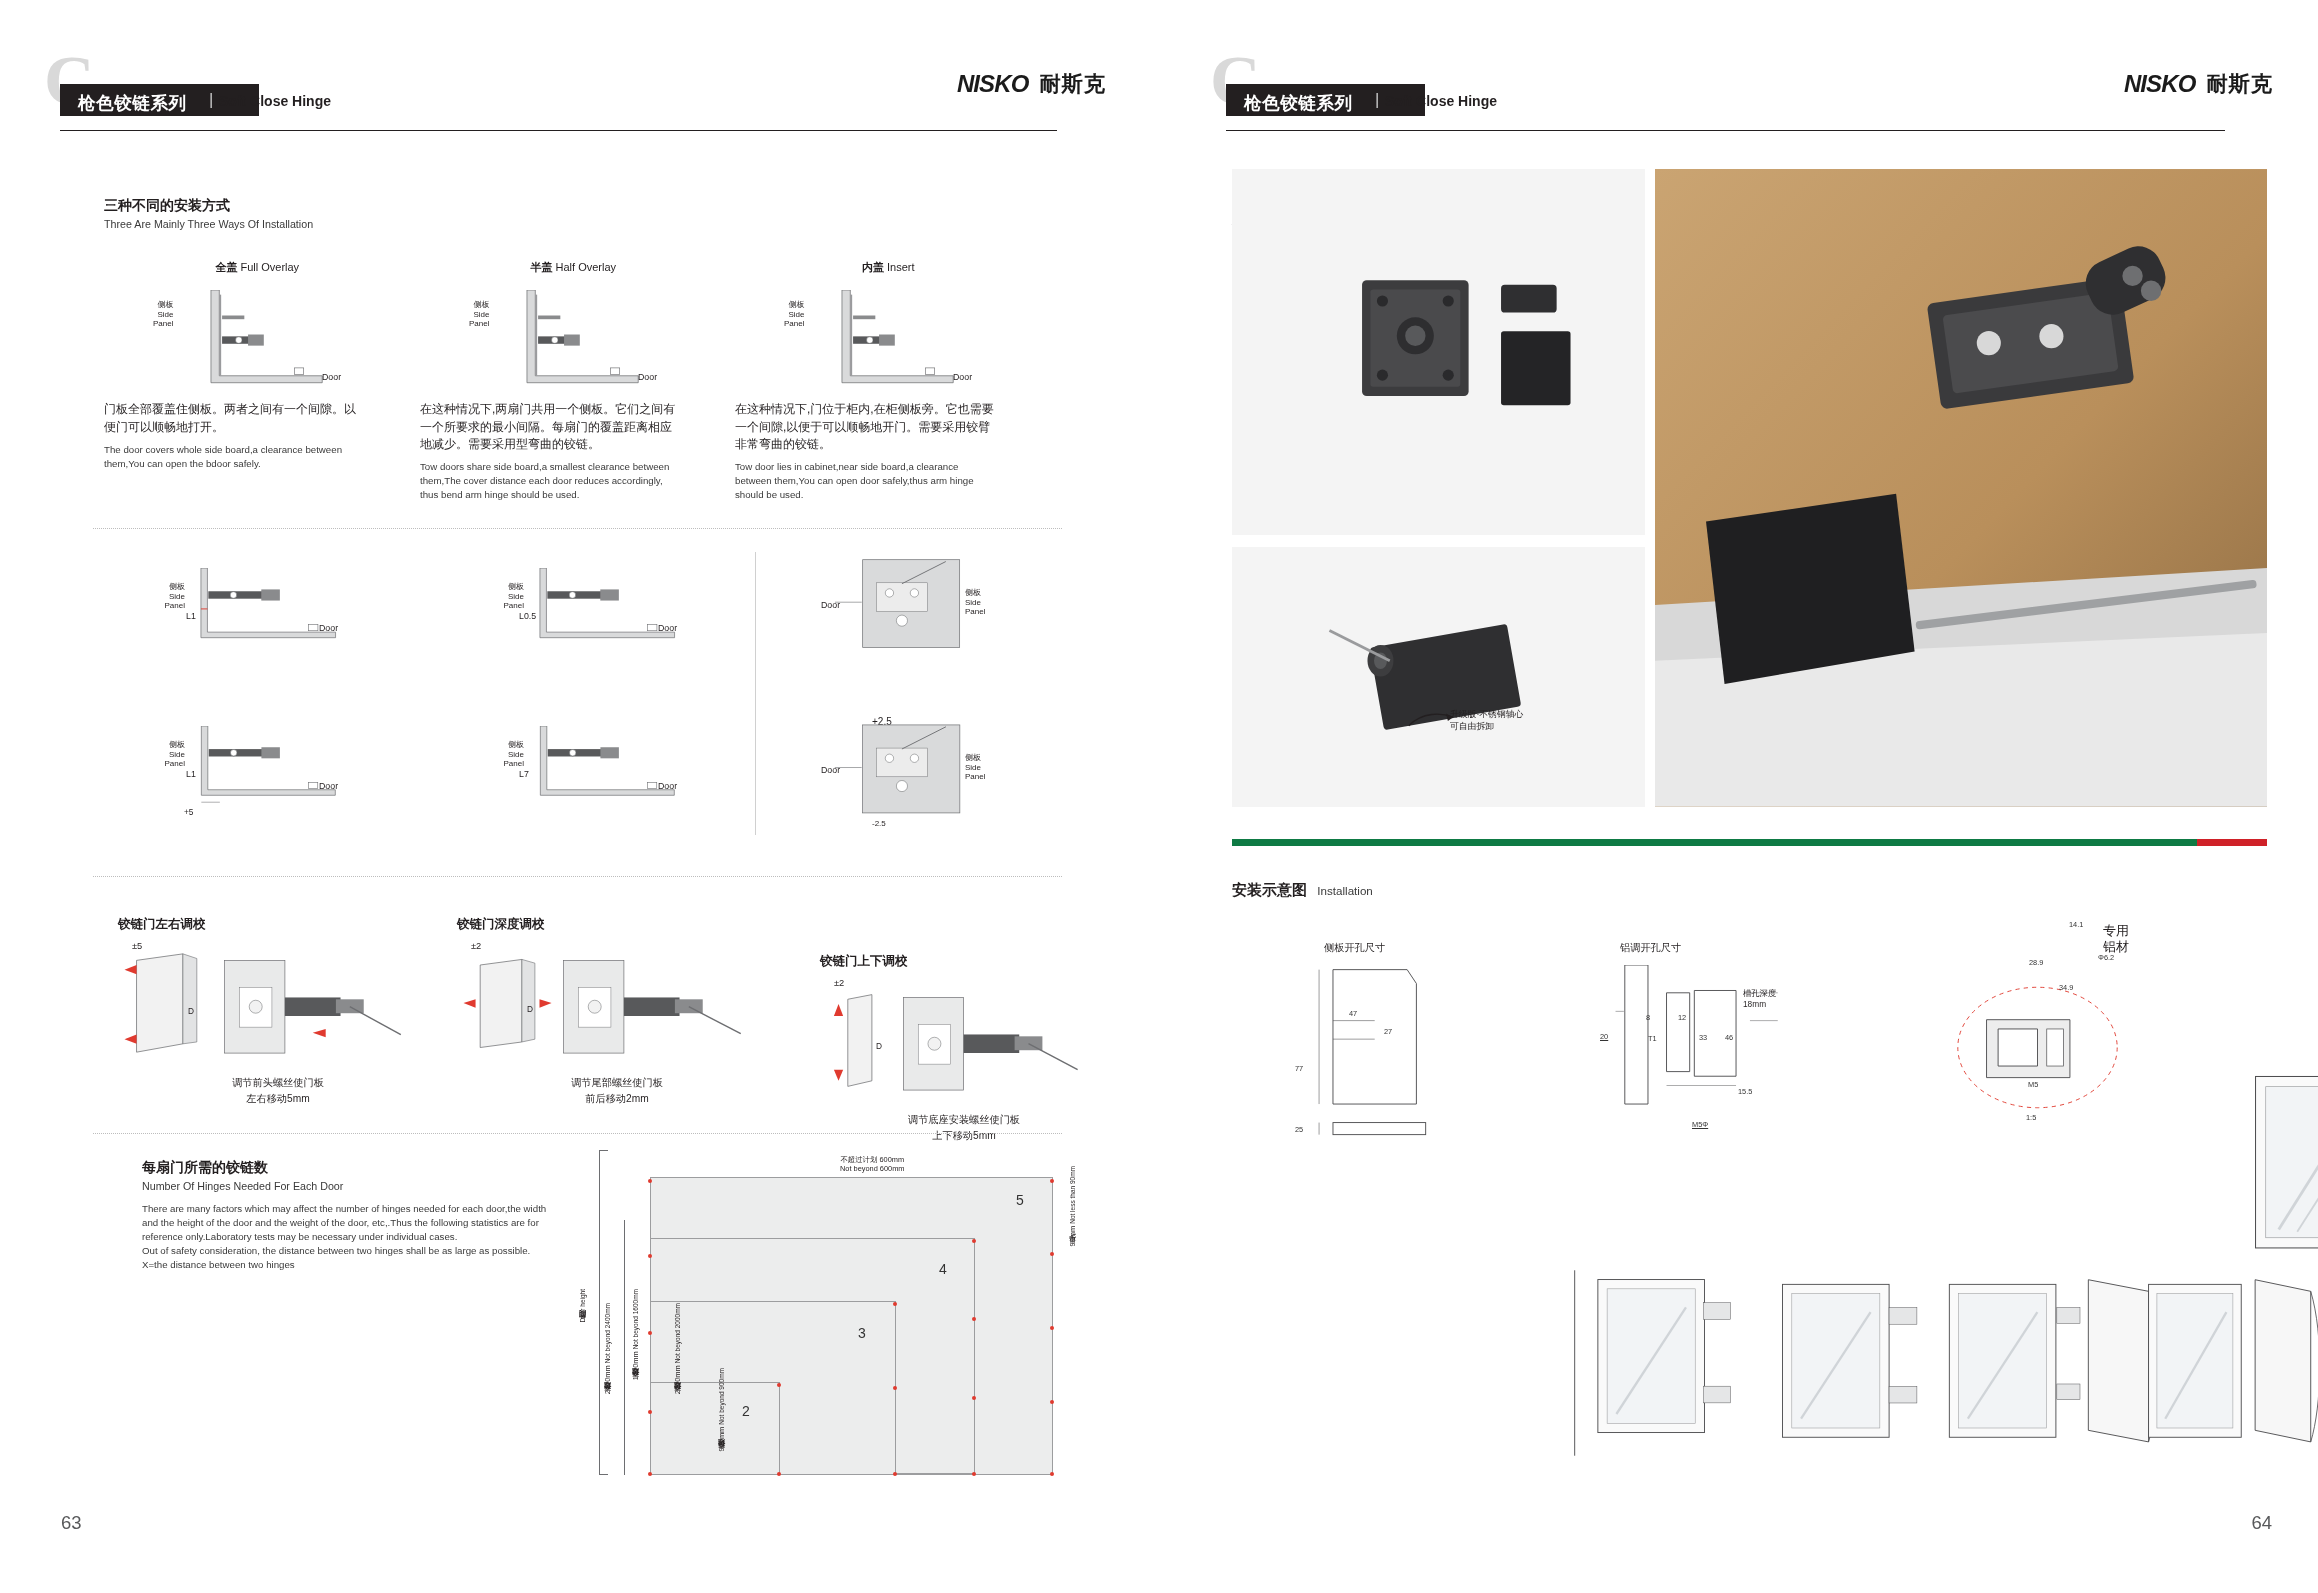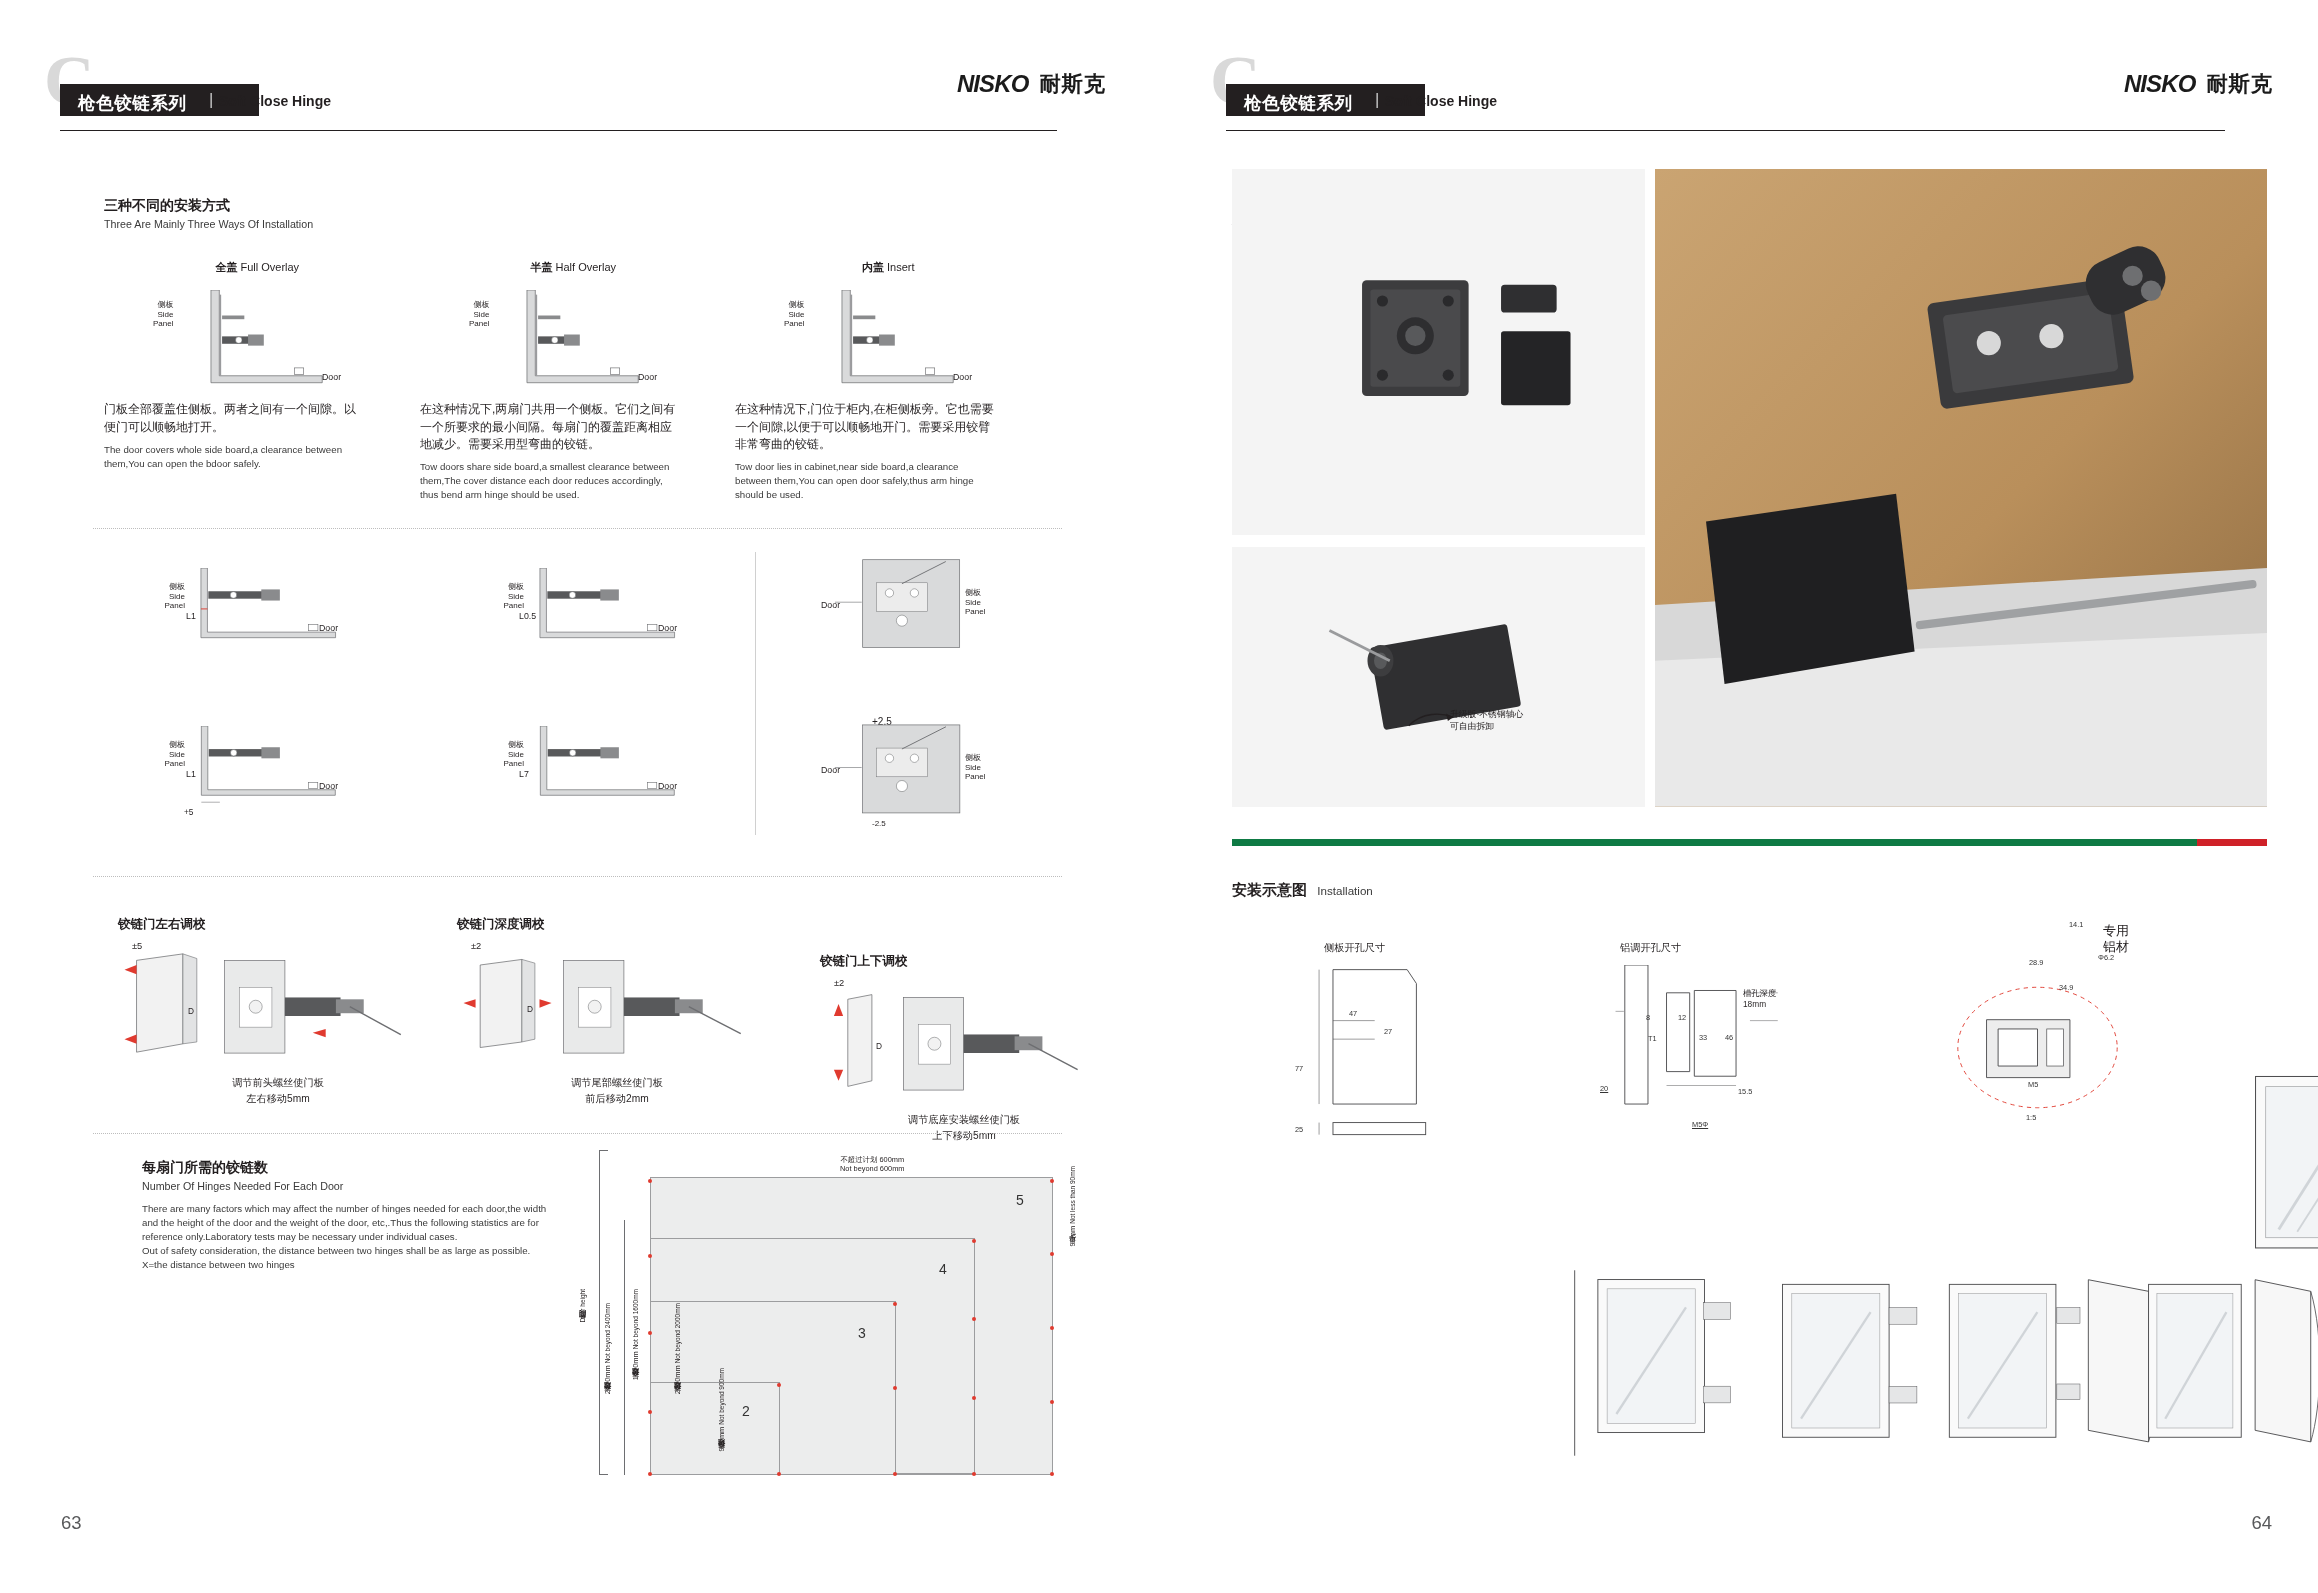--- a/index.html
+++ b/index.html
@@ -574,21 +574,21 @@
     </div>
     <svg width="241" height="241" style="position:absolute; left:431px; top:965px;" viewBox="0 0 520 520">
       <path d="M60,0 L110,0 L110,300 L60,300 Z" fill="#fff" stroke="#4d4d4f" stroke-width="2"></path>
       <path d="M150,60 L200,60 L200,230 L150,230 Z" fill="#fff" stroke="#4d4d4f" stroke-width="2"></path>
       <path d="M210,55 L300,55 L300,240 L210,240 Z" fill="#fff" stroke="#4d4d4f" stroke-width="2"></path>
       <line x1="40" y1="100" x2="58" y2="100" stroke="#4d4d4f"></line>
       <line x1="150" y1="260" x2="300" y2="260" stroke="#4d4d4f"></line>
       <line x1="330" y1="60" x2="390" y2="60" stroke="#4d4d4f"></line>
       <line x1="330" y1="120" x2="390" y2="120" stroke="#4d4d4f"></line>
     </svg>
-    <div class="dim" style="position:absolute; left:434px; top:1084px;text-decoration:underline;">20</div>
+    <div class="dim" style="position:absolute; left:434px; top:1032px;text-decoration:underline;">20</div>
     <div class="dim" style="position:absolute; left:480px; top:1013px;">8</div>
     <div class="dim" style="position:absolute; left:482px; top:1034px;">T1</div>
     <div class="dim" style="position:absolute; left:512px; top:1013px;">12</div>
     <div class="dim" style="position:absolute; left:533px; top:1033px;">33</div>
     <div class="dim" style="position:absolute; left:559px; top:1033px;">46</div>
     <div class="dim" style="position:absolute; left:572px; top:1087px;">15.5</div>
     <div class="dim" style="position:absolute; left:526px; top:1120px;text-decoration:underline;">M5Φ</div>
     <div style="position:absolute; left:577px; top:988px; font-size:8.3px; line-height:1.3;">
       <div>槽孔深度</div>
       <div>18mm</div>

